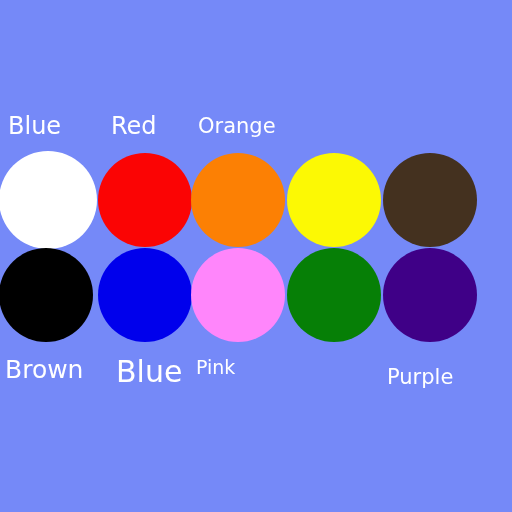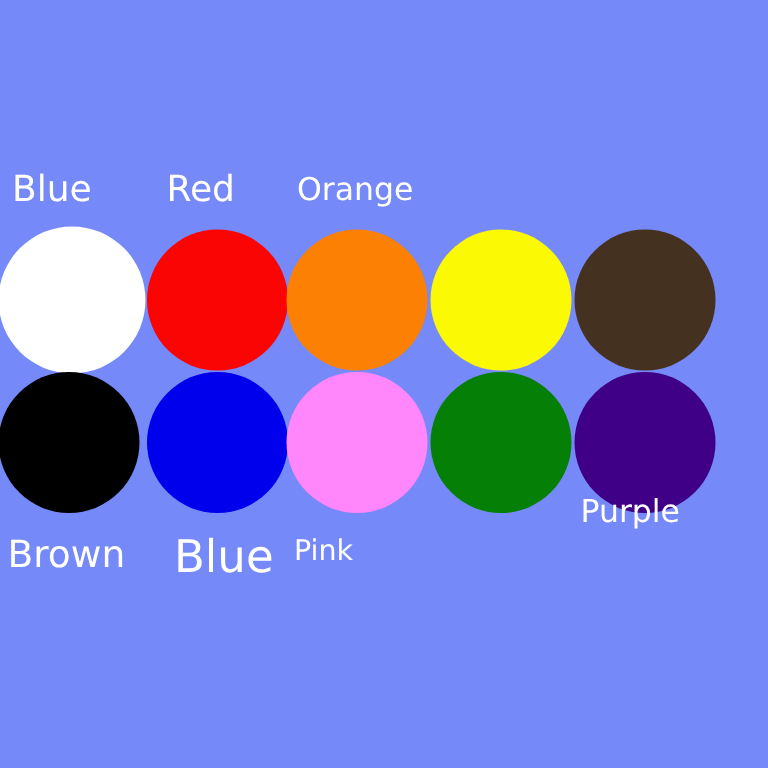--- a/index.html
+++ b/index.html
@@ -48,14 +48,14 @@
     <div class="swatch-circle" title="Yellow" style="left: 287px; top: 153px; width: 94px; height: 94px; background: rgb(252, 249, 4);"></div>
     <div class="swatch-circle" title="Brown" style="left: 383px; top: 153px; width: 94px; height: 94px; background: rgb(68, 49, 31);"></div>
     <div class="swatch-circle" title="Black" style="left: -1px; top: 248px; width: 94px; height: 94px; background: rgb(0, 0, 0);"></div>
     <div class="swatch-label" style="left: 5px; top: 357px; font-size: 25px; color: rgb(255, 255, 255);">Brown</div>
     <div class="swatch-circle" title="Blue" style="left: 98px; top: 248px; width: 94px; height: 94px; background: rgb(0, 0, 236);"></div>
     <div class="swatch-label" style="left: 100px; top: 357px; font-size: 30px; color: rgb(255, 255, 255); margin-left: 16px;">Blue</div>
     <div class="swatch-circle" title="Pink" style="left: 191px; top: 248px; width: 94px; height: 94px; background: rgb(255, 134, 251);"></div>
     <div class="swatch-label" style="left: 196px; top: 358px; font-size: 19px; color: rgb(255, 255, 255); text-align: center;">Pink</div>
     <div class="swatch-circle" title="Green" style="left: 287px; top: 248px; width: 94px; height: 94px; background: rgb(6, 127, 6);"></div>
     <div class="swatch-circle" title="Purple" style="left: 383px; top: 248px; width: 94px; height: 94px; background: rgb(63, 0, 135);"></div>
-    <div class="swatch-label" style="left: 387px; top: 331px; font-size: 21px; color: rgb(255, 255, 255);">Purple</div>
+    <div class="swatch-label" style="left: 387px; top: 367px; font-size: 21px; color: rgb(255, 255, 255);">Purple</div>
   </div>
 
 </body></html>

